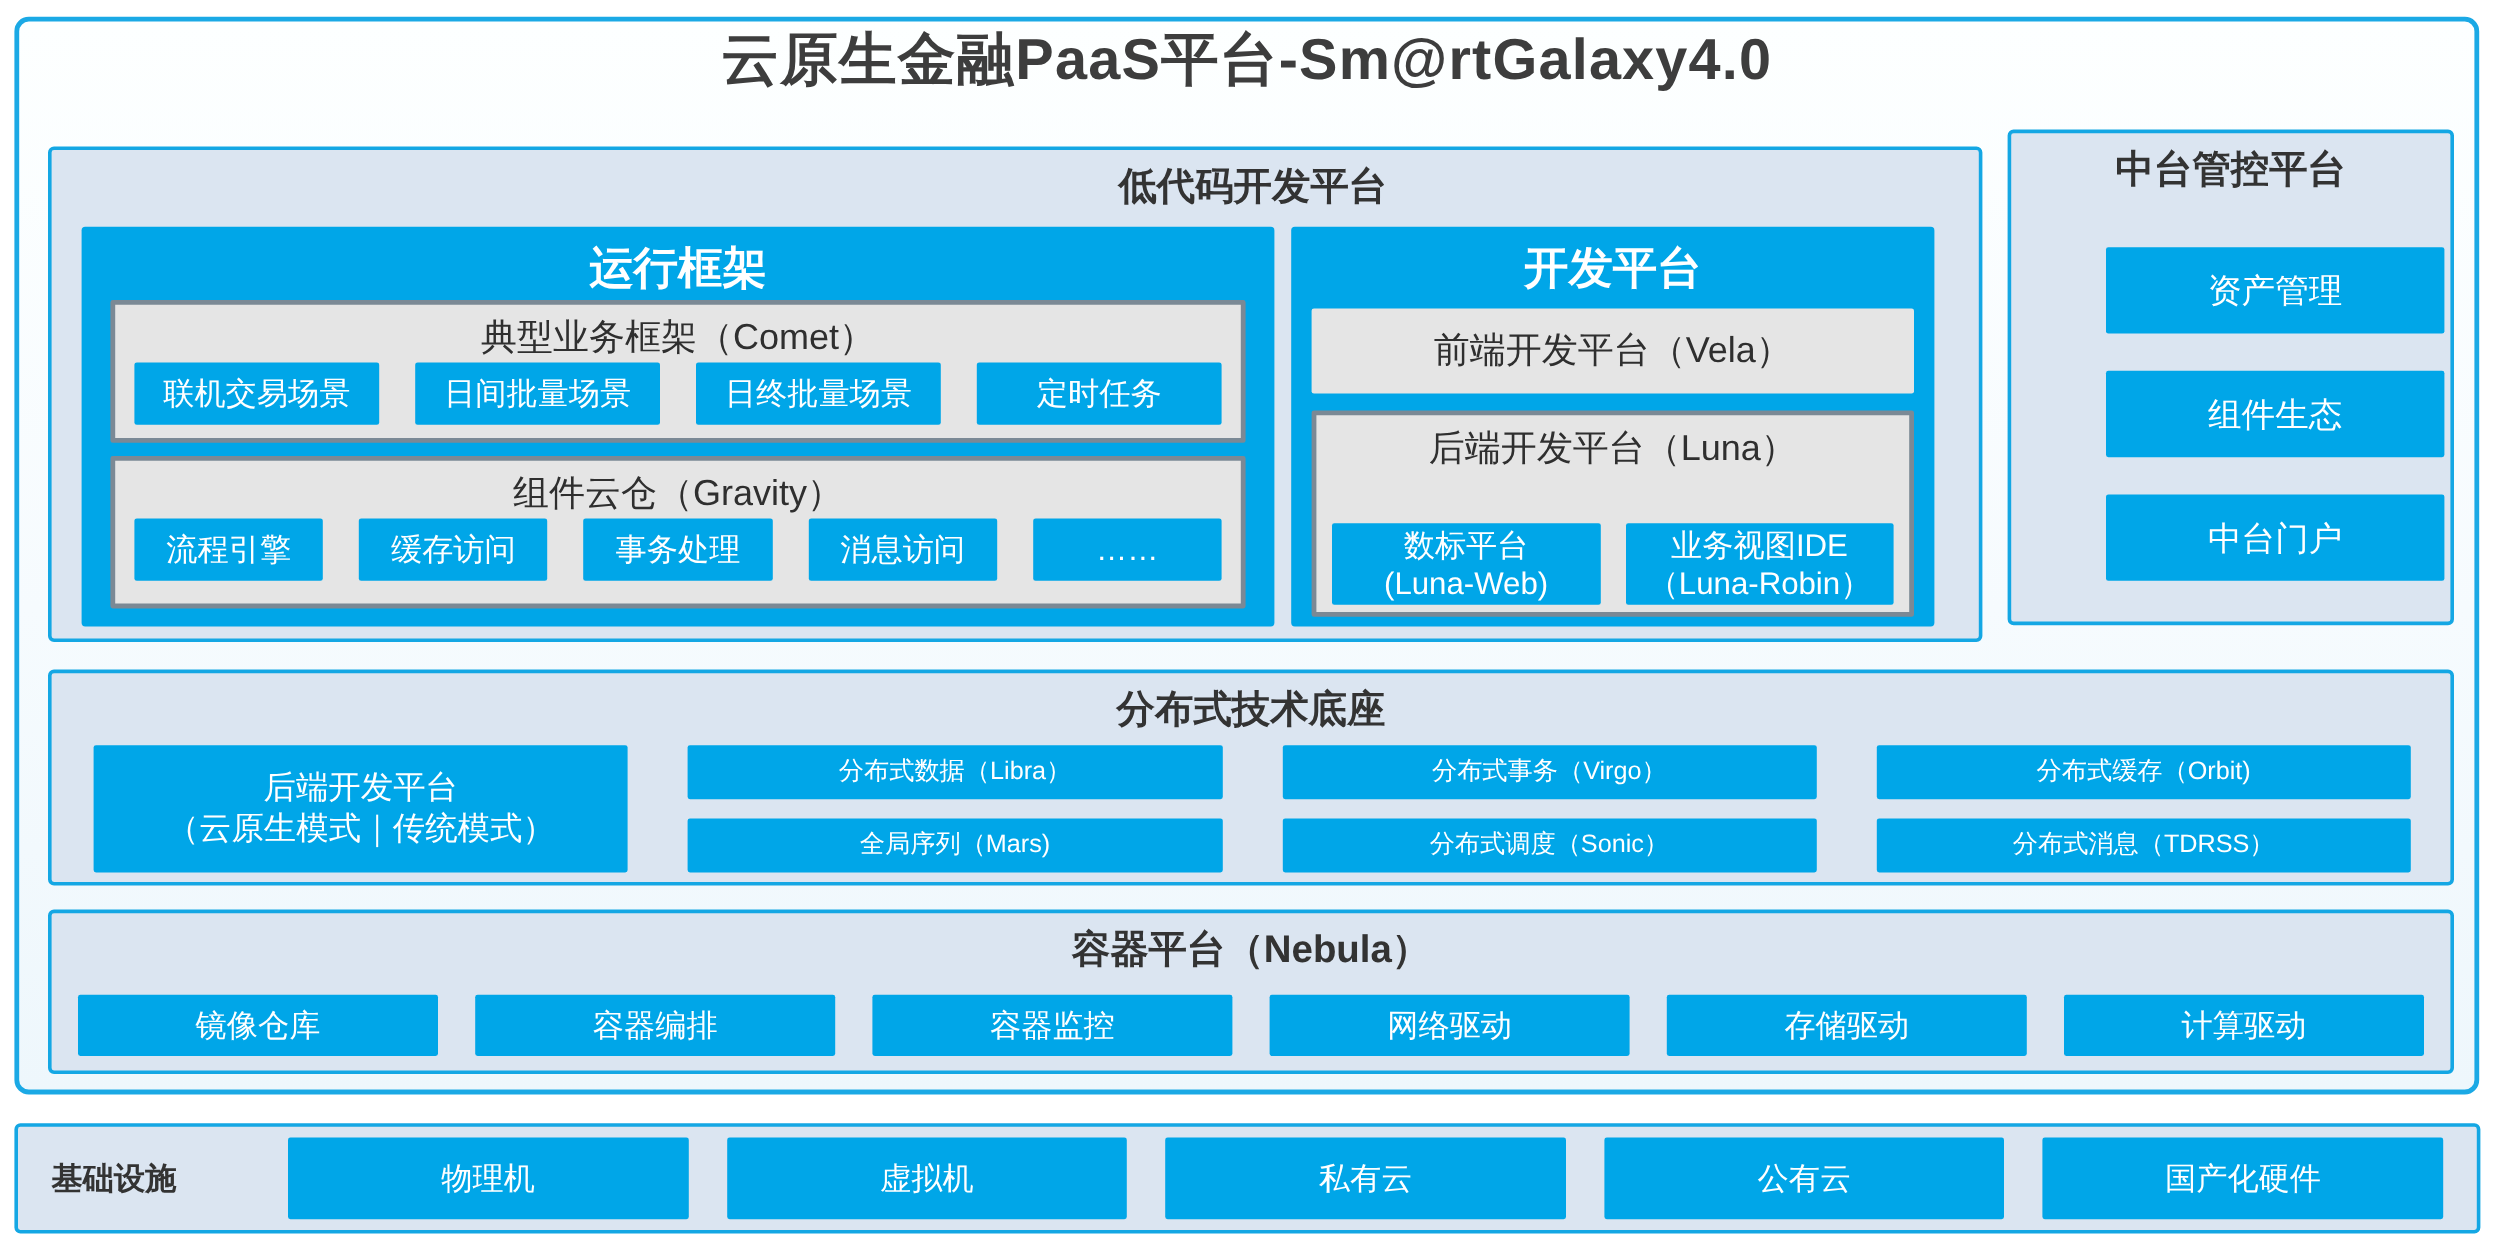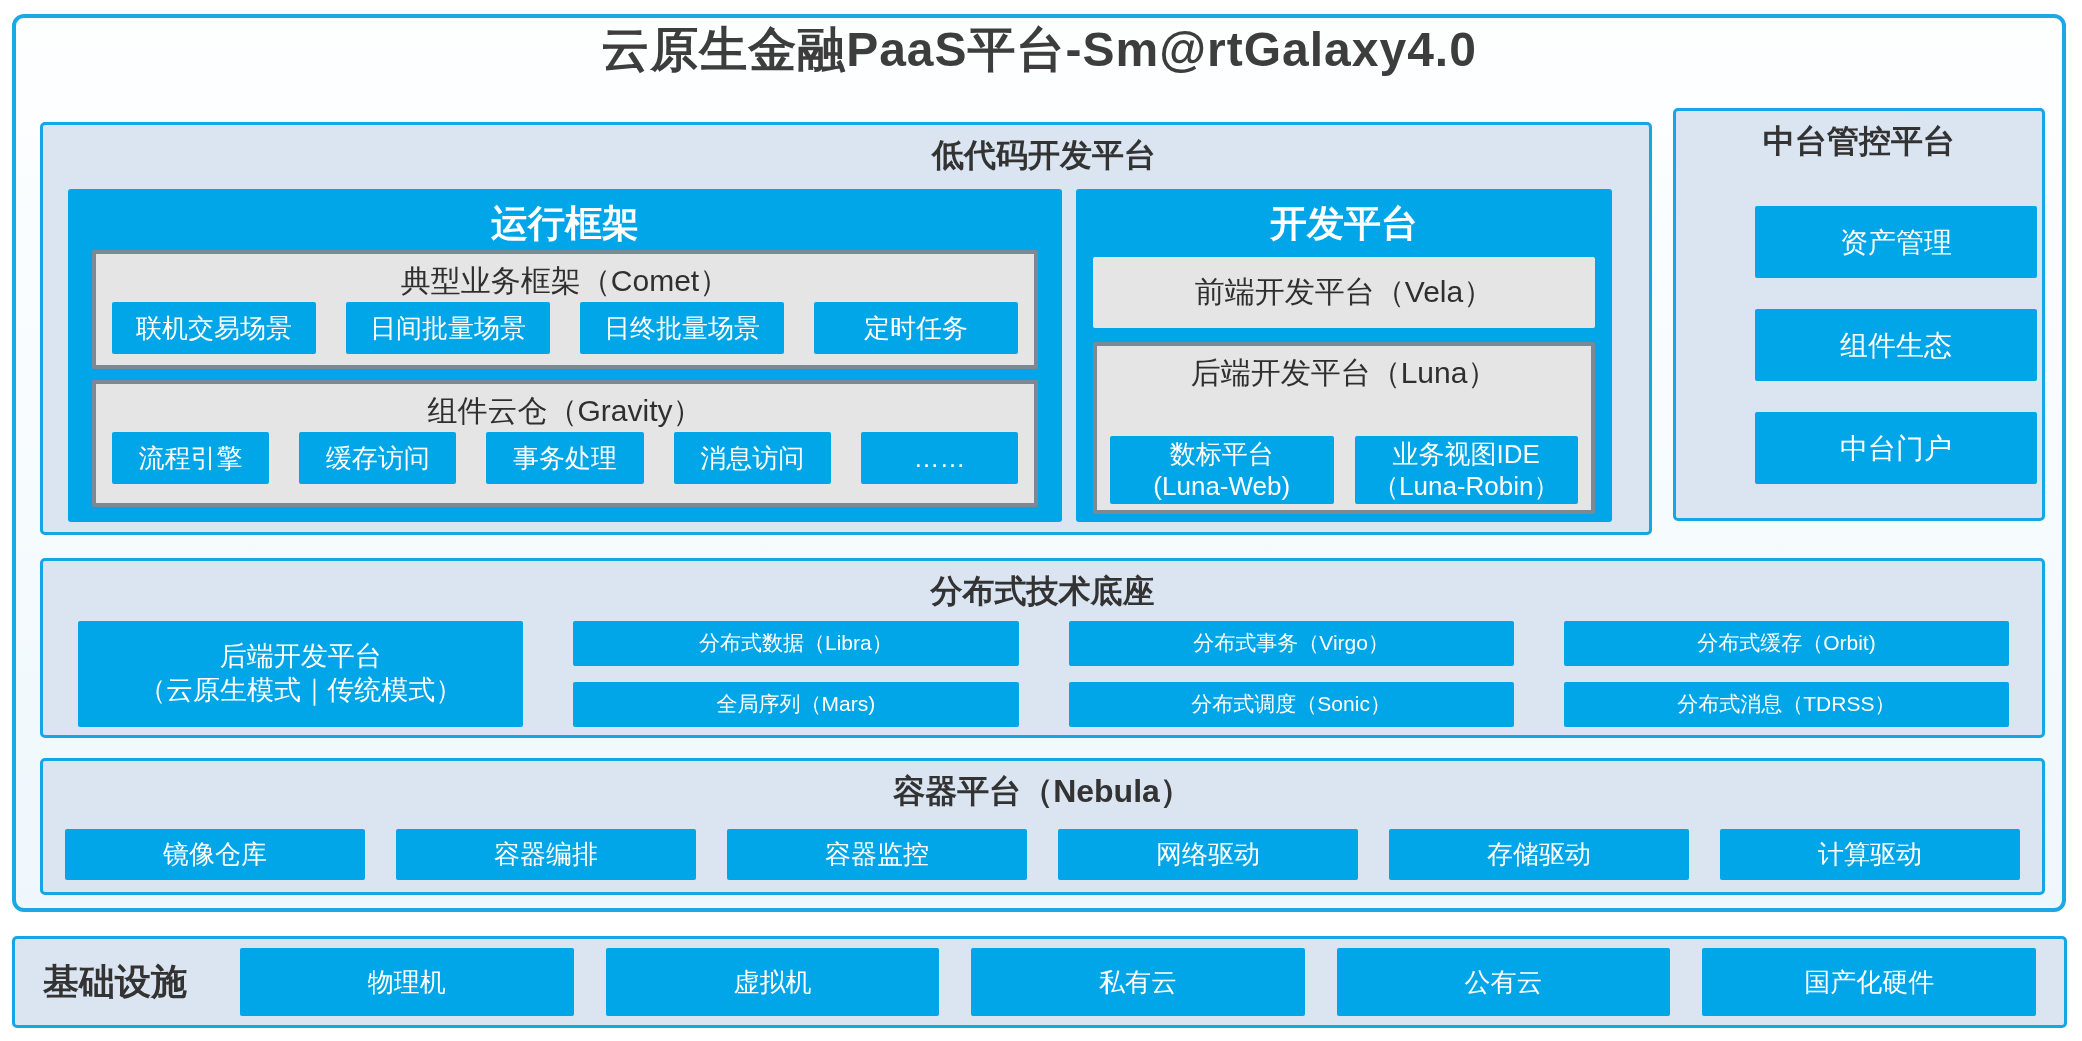--- a/index.html
+++ b/index.html
@@ -54,21 +54,21 @@
                align-items:center;gap:31px;margin-left:37px;}
   .mid-btn{width:282px;height:72px;flex:none;font-size:28px;}
 
   .dist-row{position:absolute;left:35px;right:33px;top:60px;bottom:8px;display:flex;gap:50px;}
   .dual-mode{font-size:27px;}
   .dist-col{flex:1;display:flex;flex-direction:column;gap:16px;}
   .dist-col .blue-btn{font-size:21px;}
 
   .cp-row{left:22px;right:22px;top:68px;height:51px;gap:31px;}
 
-  .infra-label{font-size:36px;font-weight:bold;color:#333333;flex:none;width:175px;}
+  .infra-label{font-size:26px;font-weight:bold;color:#333333;flex:none;width:175px;}
   .infra-row{position:static;flex:1;display:flex;gap:32px;height:68px;margin-left:22px;}
 </style>
 </head>
 <body>
 
 <div class="page">
 
   <div class="outer-frame">
     <div class="main-title">云原生金融PaaS平台-Sm@rtGalaxy4.0</div>
   </div>

